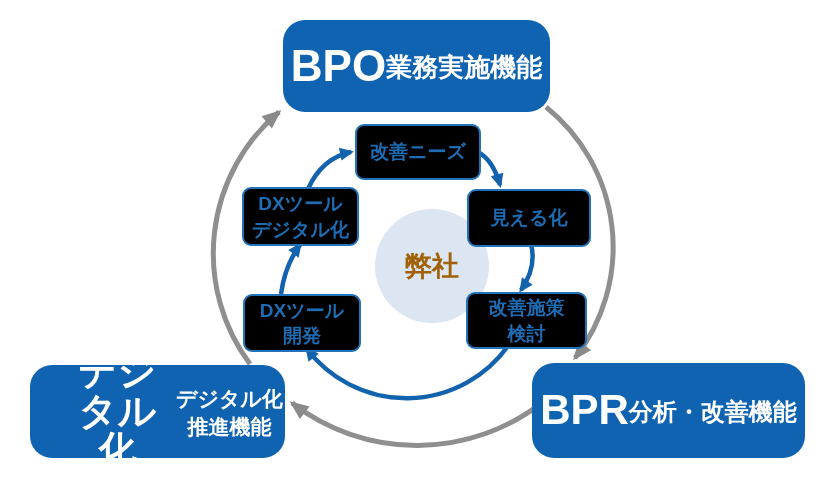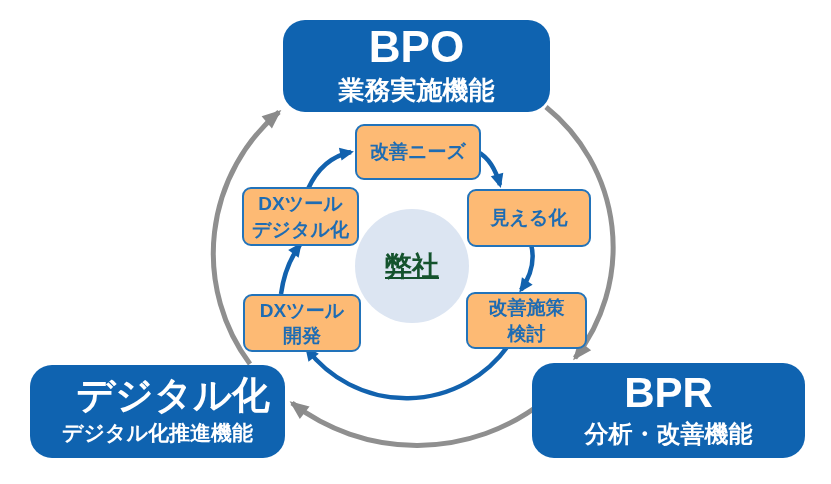--- a/index.html
+++ b/index.html
@@ -4,53 +4,53 @@
 <style>
   html,body { margin:0; padding:0; background:#ffffff; }
   .canvas {
     position:relative; width:831px; height:484px; background:#ffffff;
     font-family:"Liberation Sans", sans-serif; overflow:hidden;
   }
   svg.arcs { position:absolute; left:0; top:0; z-index:1; }
 
   .big-box {
     position:absolute; background:#0f63b0; border-radius:22px; color:#ffffff;
-    display:flex; flex-direction:column; align-items:center; justify-content:center;
+    display:flex; flex-direction:row; align-items:center; justify-content:center;
     z-index:3; text-align:center;
   }
   .big-title { font-weight:bold; line-height:1.05; }
   .big-sub   { font-weight:bold; margin-top:3px; }
 
   #bpo-box     { left:283px; top:20px;  width:267px; height:92px; }
   #bpo-box .big-title { font-size:44px; }
   #bpo-box .big-sub   { font-size:26px; }
 
   #bpr-box     { left:532px; top:363px; width:273px; height:95px; }
   #bpr-box .big-title { font-size:42px; }
   #bpr-box .big-sub   { font-size:24px; }
 
   #digital-box { left:30px;  top:365px; width:255px; height:93px; }
   #digital-box .big-title { font-size:38px;margin-left:31px; }
   #digital-box .big-sub   { font-size:21px; }
 
   .small-box {
-    position:absolute; background:#fdba74; border:2.5px solid #2273ba; border-radius:9px;
+    position:absolute; background:#000000; border:2.5px solid #2273ba; border-radius:9px;
     color:#1e6cb3; display:flex; flex-direction:column; align-items:center; justify-content:center;
     font-weight:bold; font-size:19px; line-height:1.32; z-index:3; text-align:left;
   }
   #needs-box     { left:355px; top:124px; width:122px; height:52px; }
   #visualize-box { left:467px; top:189px; width:120px; height:54px; }
   #measures-box  { left:466px; top:292px; width:117px; height:53px; }
   #dev-box       { left:243px; top:294px; width:114px; height:54px; }
   #ops-box       { left:242px; top:187px; width:113px; height:55px; }
 
   .center-circle {
-    position:absolute; left:355px; top:209px; width:114px; height:114px; border-radius:50%;
+    position:absolute; left:375px; top:209px; width:114px; height:114px; border-radius:50%;
     background:#dce5f2; display:flex; align-items:center; justify-content:center;
-    z-index:2; color:#14532d; font-weight:bold; font-size:27px;text-decoration:underline;
+    z-index:2; color:#a16207; font-weight:bold; font-size:27px;
   }
 
   .gray-arc { fill:none; stroke:#8f8f8f; stroke-width:5; }
   .blue-arc { fill:none; stroke:#1262ae; stroke-width:4.5; }
 </style>
 </head>
 <body>
 
 <div class="canvas">
 

